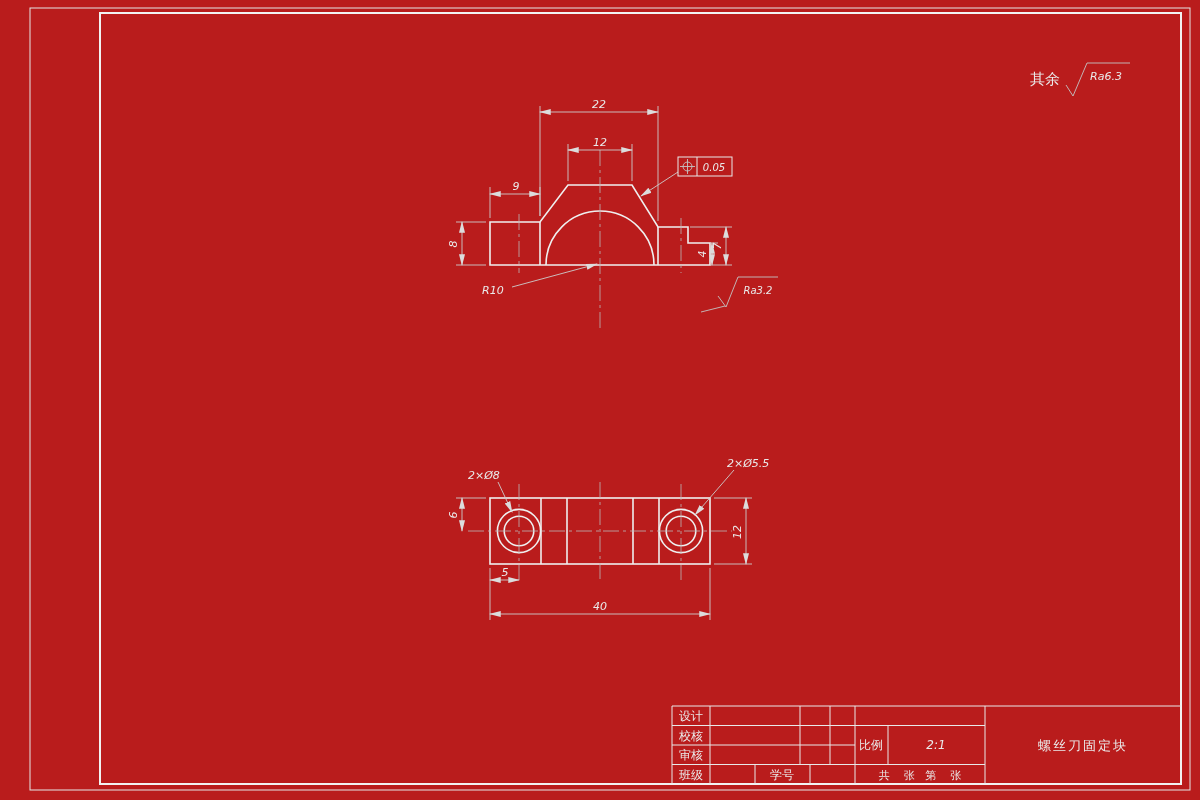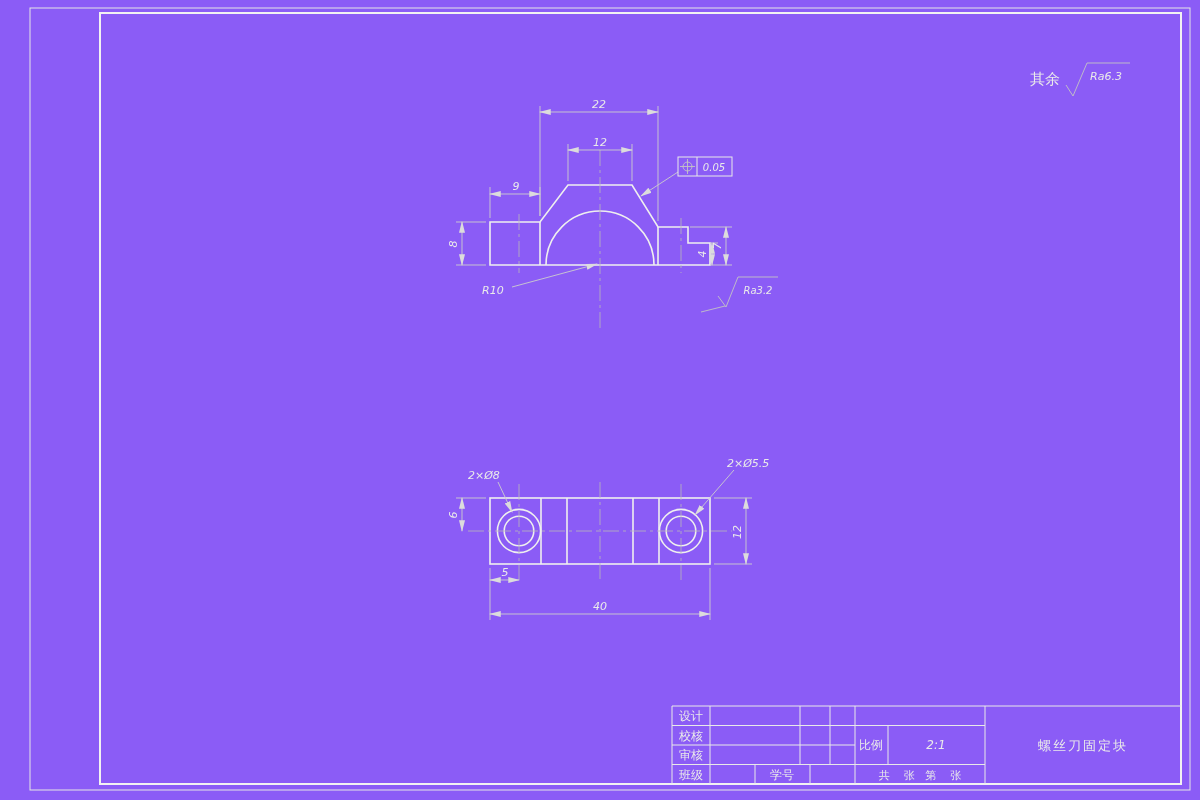--- a/index.html
+++ b/index.html
@@ -1,16 +1,16 @@
 <!DOCTYPE html>
 <html><head>
 <meta charset="utf-8">
 <style>
   html,body{margin:0;padding:0;background:#000;}
-  .stage{position:relative;width:1200px;height:800px;background:#8b5cf6;overflow:hidden;}
+  .stage{position:relative;width:1200px;height:800px;background:#b91c1c;overflow:hidden;}
   svg{display:block;}
   .frame-outer{stroke:#e6e6e6;stroke-width:1;fill:none;}
   .frame-inner{stroke:#f2f2f2;stroke-width:2;fill:none;}
   .ol{stroke:#efefef;stroke-width:1.6;fill:none;}
   .tl{stroke:#c4c4c4;stroke-width:0.9;fill:none;}
   .dim{stroke:#cdcdcd;stroke-width:0.9;fill:none;}
   .cl{stroke:#b9b9b9;stroke-width:0.8;fill:none;stroke-dasharray:16 4 3 4;}
   .tb{stroke:#e9e9e9;stroke-width:1;fill:none;}
   text{fill:#eaeaea;font-family:"DejaVu Sans",sans-serif;}
   .dimtxt{font-style:italic;font-size:11px;text-anchor:middle;}

